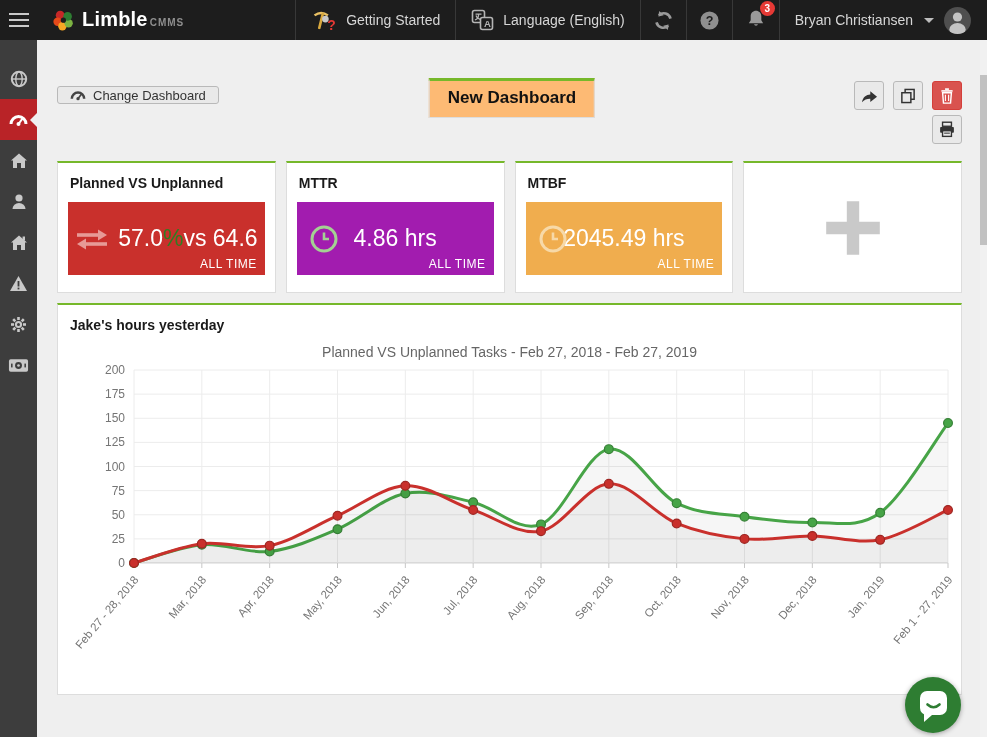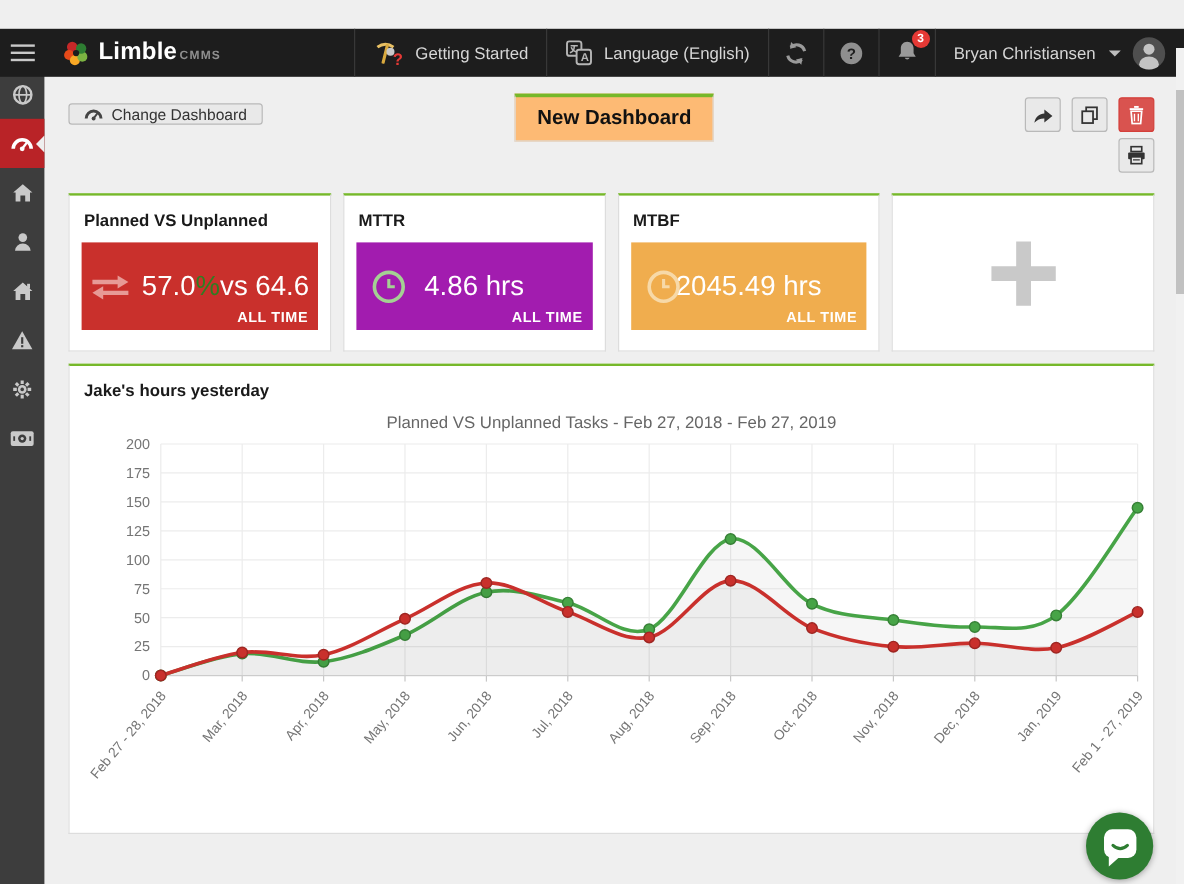--- a/index.html
+++ b/index.html
@@ -8,21 +8,21 @@
     font-family: "Liberation Sans", sans-serif;
     background: #efefef;
     position: relative;
     overflow: hidden;
     color: #222;
   }
 
   
   .topbar {
     position: absolute; top:0; left:0; width:987px; height:40px;
-    background:#1d1d1d; display:flex; align-items:stretch; z-index:30;margin-top:24px;
+    background:#1d1d1d; display:flex; align-items:stretch; z-index:30;
   }
   .tb-left { display:flex; align-items:center; }
   .hamburger { width:38px; height:40px; display:flex; align-items:center; justify-content:center; cursor:pointer; }
   .hamburger span { display:block; width:20px; height:2px; background:#c9c9c9; box-shadow:0 6px 0 #c9c9c9, 0 -6px 0 #c9c9c9; }
   .brand { display:flex; align-items:baseline; margin-left:14px; cursor:pointer; }
   .brand svg { align-self:center; margin-right:6px; }
   .brand-name { color:#fff; font-size:20px; font-weight:bold; letter-spacing:0.2px; }
   .brand-suffix { color:#8f8f8f; font-size:10px; font-weight:bold; letter-spacing:1px; margin-left:2px; }
   .tb-spacer { flex:1; }
   .tb-section {
@@ -83,21 +83,21 @@
     position:relative; height:73px; margin-top:11px; color:#fff;
     display:flex; align-items:center; justify-content:center;
   }
   .kpi-panel.red    { background:#c9302c; }
   .kpi-panel.green  { background:#a21caf; }
   .kpi-panel.orange { background:#f0ad4e; }
   .kpi-value { font-size:23px; display:flex; align-items:center; }
   .kpi-value .pct { color:#2f7d22; }
   .kpi-clock { position:absolute; left:12px; top:50%; transform:translateY(-50%); }
   .kpi-exchange { margin-right:9px; }
-  .kpi-badge { position:absolute; right:8px; bottom:4px; font-size:12px; font-weight:bold; letter-spacing:0.5px; }
+  .kpi-badge { position:absolute; right:8px; bottom:4px; font-size:12px; font-weight:normal; letter-spacing:0.5px; }
   .card.add { display:flex; align-items:center; justify-content:center; }
 
   
   .chart-panel {
     margin:10px 25px 0 20px; height:392px; background:#fff;
     border:1px solid #ddd; border-top:2px solid #76b82a; padding-top:12px;
   }
   .panel-title { font-size:14px; font-weight:bold; color:#1a1a1a; padding:0 12px; }
   .chart-title { text-align:center; color:#666; font-size:14px; margin-top:11px; }
   .chart-wrap { margin-top:2px; }

